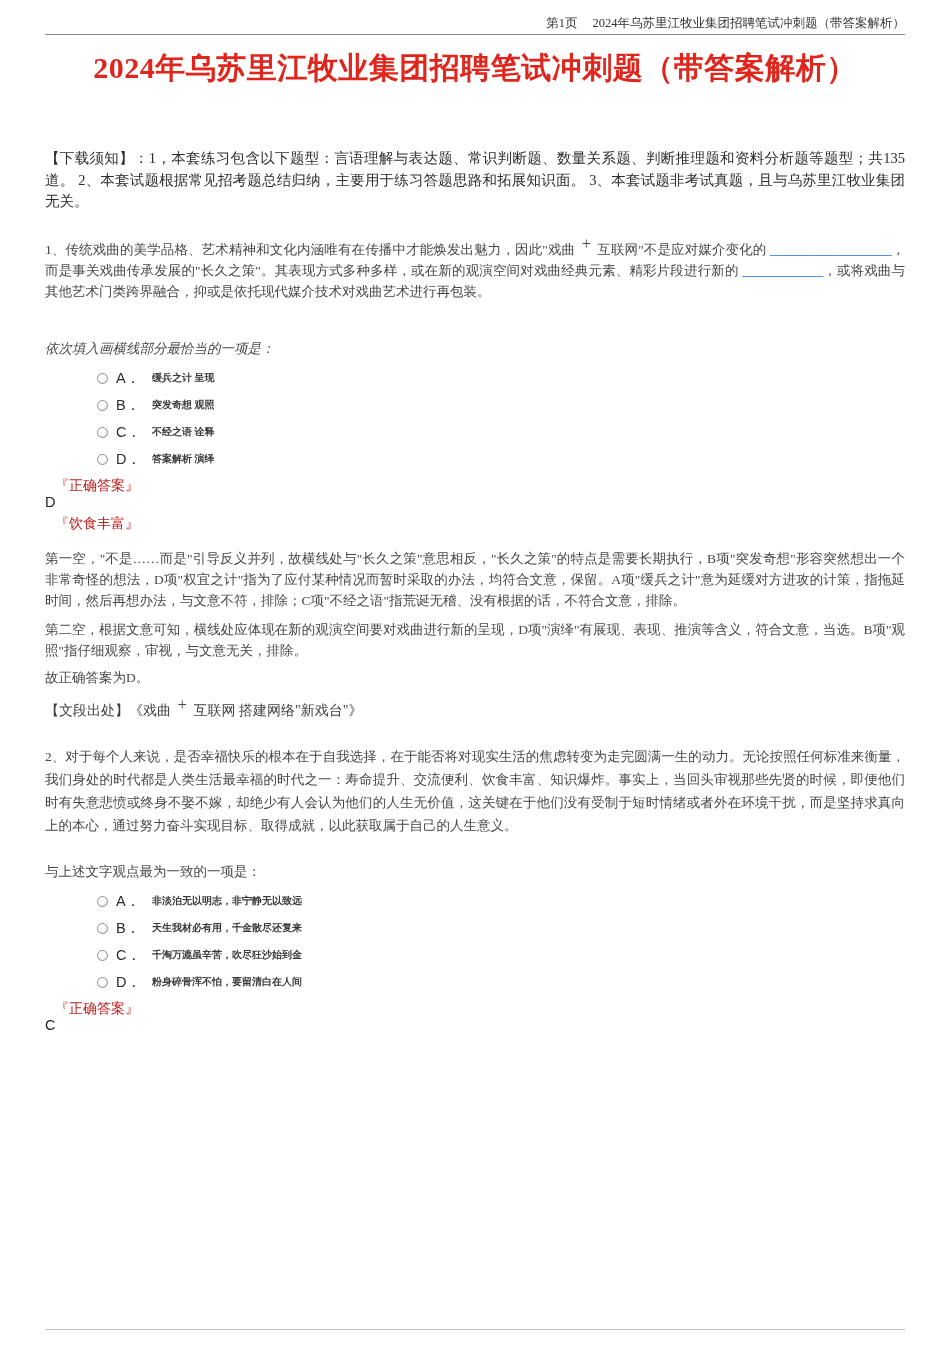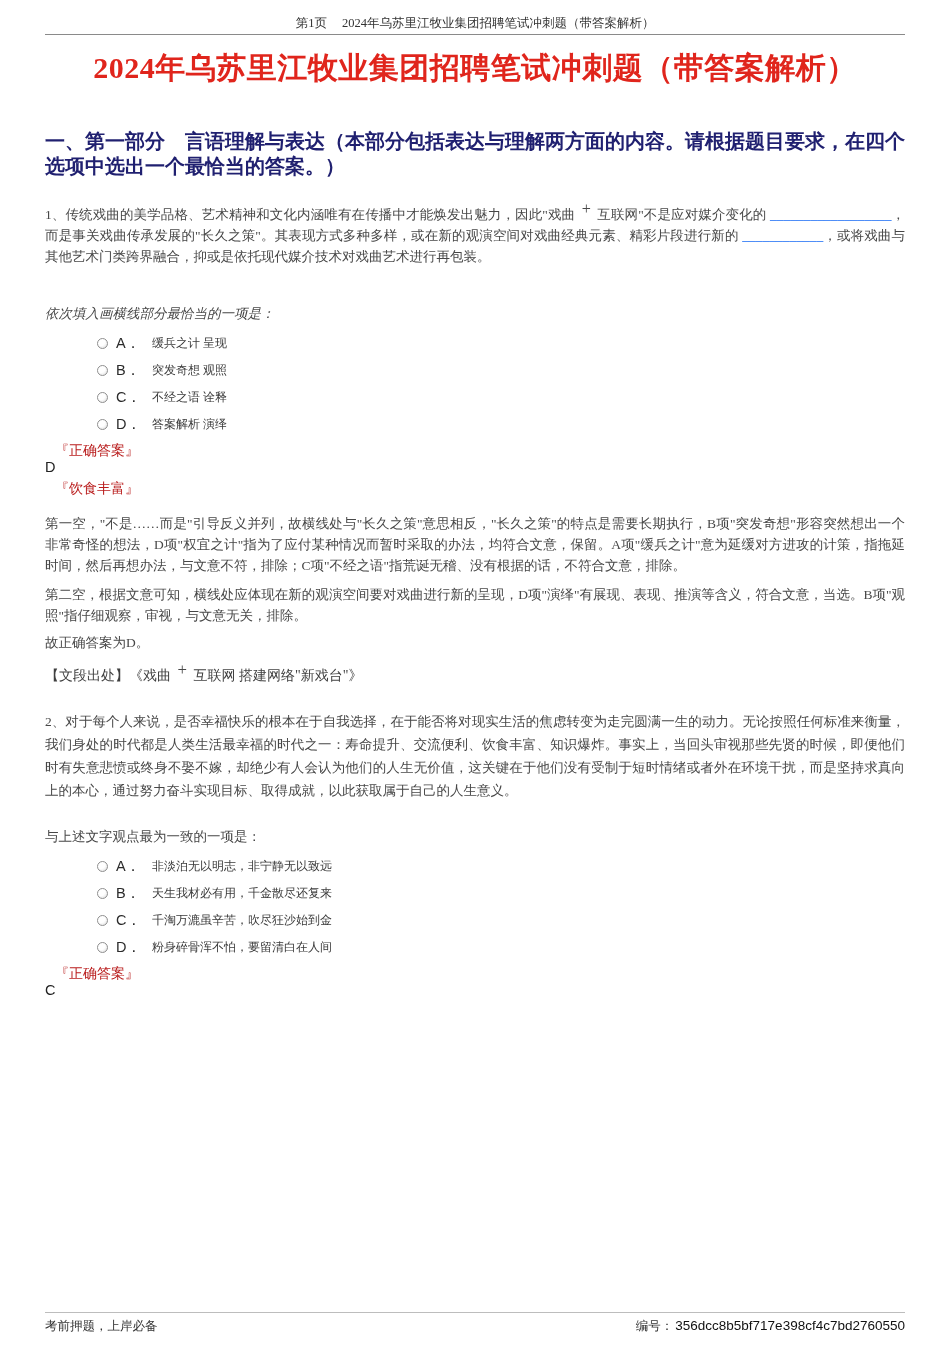--- a/index.html
+++ b/index.html
@@ -4,21 +4,21 @@
 <style>
   html,body { margin:0; padding:0; background:#ffffff; }
   .page {
     position:relative; width:950px; height:1345px; margin:0 auto;
     box-sizing:border-box; padding:16px 45px 0 45px;
     background:#ffffff; overflow:hidden;
     font-family:"Liberation Serif","DejaVu Serif",serif;
     color:#3d3d3d;
   }
   
-  .header-row { display:flex; justify-content:center; align-items:flex-end;
+  .header-row { display:flex; justify-content:flex-end; align-items:flex-end;
     font-size:12.5px; line-height:15px; color:#333333;gap:15px; }
   .header-rule { border:none; border-top:1px solid #8a8a8a; margin:3px 0 0 0; height:0; }
 
   .doc-title { margin:15px 0 0 0; text-align:center; color:#e0251c;
     font-size:30px; line-height:36px; font-weight:bold; letter-spacing:0.5px; }
 
   .notice { margin:62px 0 0 0; font-size:14.5px; line-height:21.5px;
     text-align:justify; color:#2d2d2d; }
 
   .section-heading { margin:43px 0 0 0; font-size:20px; line-height:24.5px;
@@ -30,21 +30,21 @@
   .blank { letter-spacing:0; white-space:nowrap; color:#3b82f6;font-weight:bold; }
   .plus { position:relative; top:-5px; font-size:1.2em; padding:0 3px; color:#474747; }
 
   .options { margin-top:6px; }
   .opt-row { display:flex; align-items:center; height:27px; padding-left:52px; }
   .radio { width:11px; height:11px; box-sizing:border-box; border:1px solid #8f8f8f;
     border-radius:50%; background:radial-gradient(circle at 35% 30%, #ffffff 45%, #d8d8d8 100%);
     flex:0 0 auto; }
   .opt-letter { font-family:"Liberation Sans","DejaVu Sans",sans-serif;
     font-size:14.5px; color:#2b2b2b; margin-left:8px; width:36px; flex:0 0 auto; }
-  .opt-text { font-size:12px; color:#3a3a3a; }
+  .opt-text { font-size:10px; color:#3a3a3a;font-weight:bold; }
 
   .ans-label { margin:4px 0 0 10px; font-size:14px; line-height:17px; color:#b91c1c; }
   .ans-letter { margin:0; font-family:"Liberation Sans","DejaVu Sans",sans-serif;
     font-size:14.5px; line-height:17px; color:#222222; }
 
   .analysis-1 { margin-top:16px; }
   .analysis-2 { margin-top:8px; }
   .conclusion { margin-top:6px; }
   .source { margin-top:11px; font-size:14px; color:#3f3f3f; }
 
@@ -65,22 +65,22 @@
 <div class="page">
 
   <div class="header-row">
     <span>第1页</span>
     <span>2024年乌苏里江牧业集团招聘笔试冲刺题（带答案解析）</span>
   </div>
   <hr class="header-rule">
 
   <h1 class="doc-title">2024年乌苏里江牧业集团招聘笔试冲刺题（带答案解析）</h1>
 
+  <p class="notice">【下载须知】：1，本套练习包含以下题型：言语理解与表达题、常识判断题、数量关系题、判断推理题和资料分析题等题型；共135道。 2、本套试题根据常见招考题总结归纳，主要用于练习答题思路和拓展知识面。 3、本套试题非考试真题，且与乌苏里江牧业集团无关。</p>
 
-  <h2 class="section-heading">一、第一部分　言语理解与表达（本部分包括表达与理解两方面的内容。请根据题目要求，在四个选项中选出一个最恰当的答案。）</h2>
 
   <section>
     <p class="para q1-body"><span>1、传统戏曲的美学品格、艺术精神和文化内涵唯有在传播中才能焕发出魅力，因此"戏曲 </span><span class="plus">+</span><span> 互联网"不是应对媒介变化的 </span><span class="blank">__________________</span><span>，而是事关戏曲传承发展的"长久之策"。其表现方式多种多样，或在新的观演空间对戏曲经典元素、精彩片段进行新的 </span><span class="blank">____________</span><span>，或将戏曲与其他艺术门类跨界融合，抑或是依托现代媒介技术对戏曲艺术进行再包装。</span></p>
 
     <p class="para q-prompt">依次填入画横线部分最恰当的一项是：</p>
 
     <div class="options">
       <div class="opt-row">
         <span class="radio"></span>
         <span class="opt-letter">A．</span>
@@ -141,22 +141,15 @@
         <span class="opt-text">粉身碎骨浑不怕，要留清白在人间</span>
       </div>
     </div>
 
     <p class="ans-label">『正确答案』</p>
     <p class="ans-letter">C</p>
   </section>
 
   <div class="page-footer">
     <hr class="footer-rule">
-    <div class="footer-row">
-      <span>考前押题，上岸必备</span>
-      <span class="footer-right">
-        <span>编号：</span>
-        <span class="footer-num">356dcc8b5bf717e398cf4c7bd2760550</span>
-      </span>
-    </div>
   </div>
 
 </div>
 
 </body></html>

